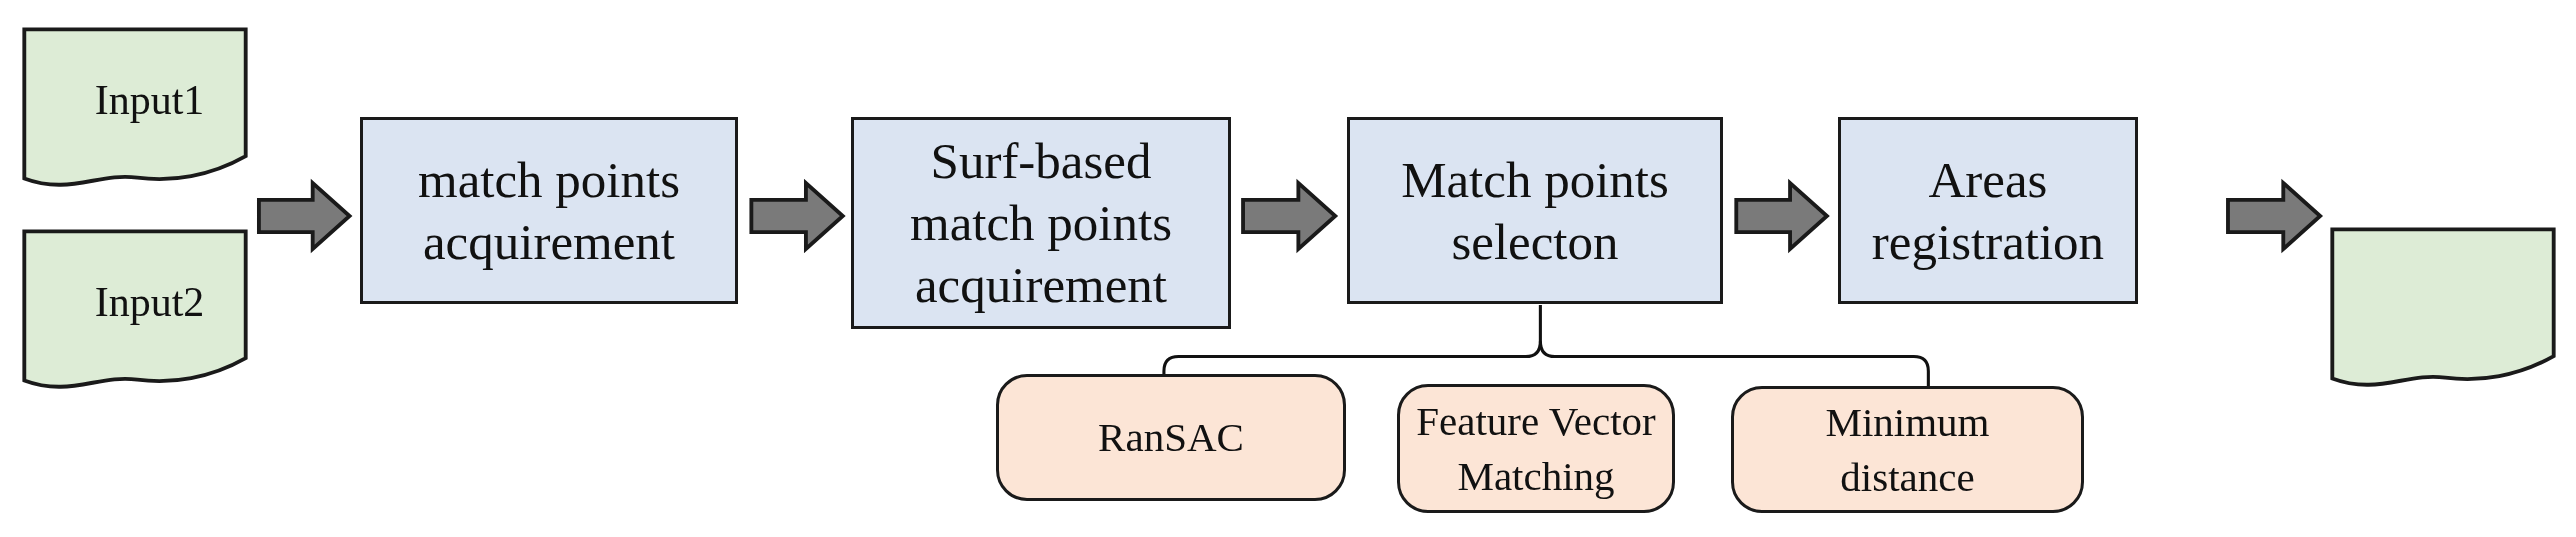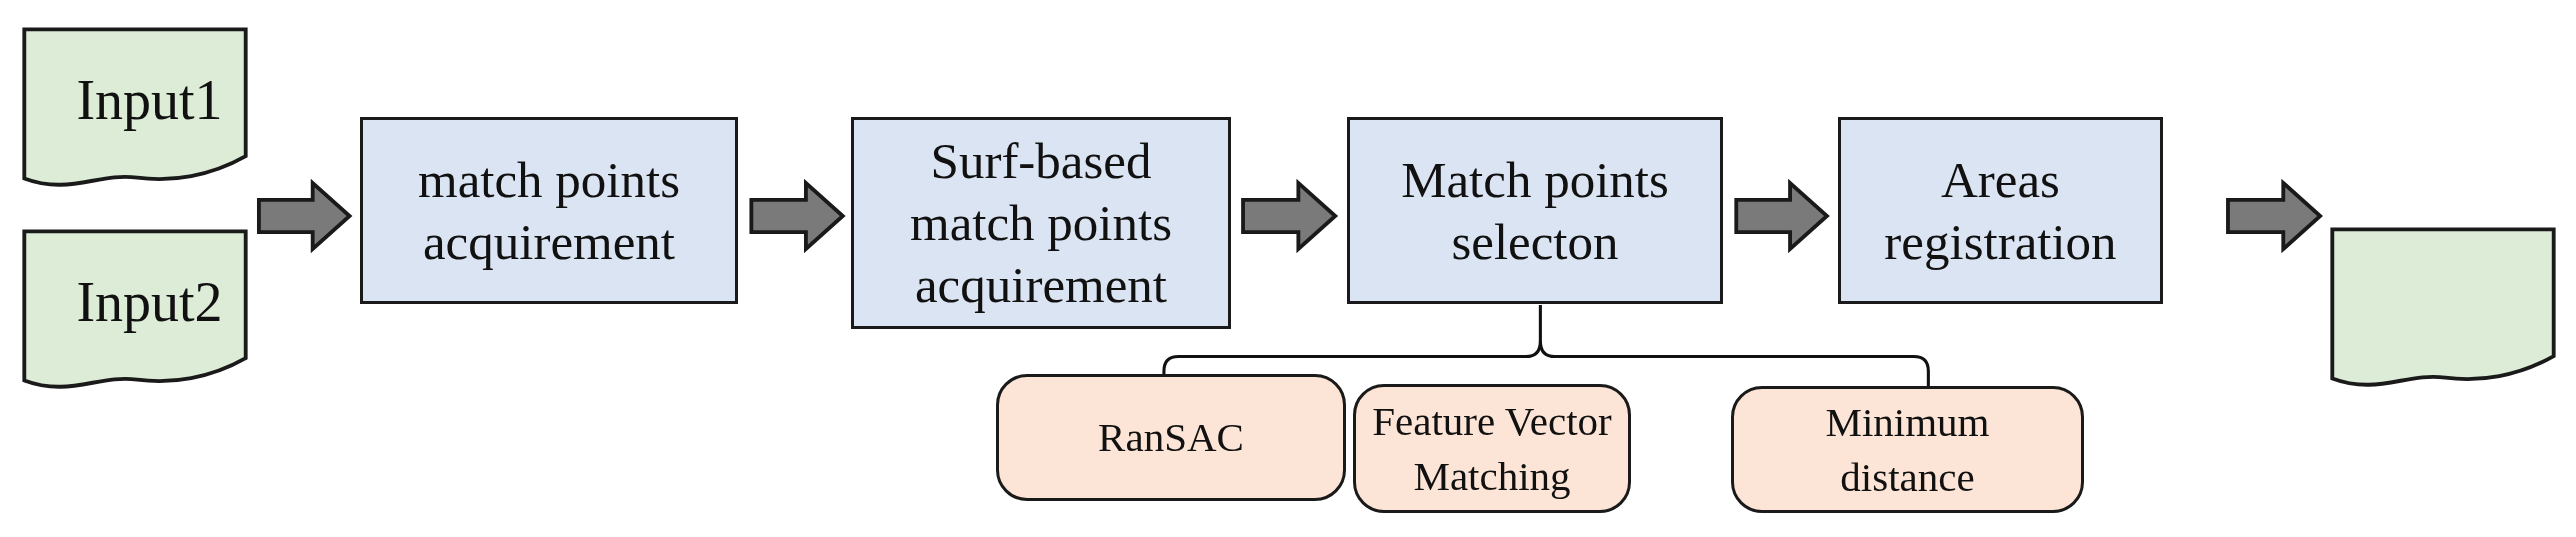--- a/index.html
+++ b/index.html
@@ -12,21 +12,21 @@
     overflow:hidden;
   }
   .layer{position:absolute;left:0;top:0;width:2576px;height:538px;pointer-events:none;}
   .node{position:absolute;box-sizing:border-box;}
   
   .doc{width:226px;height:173px;}
   .doc svg{position:absolute;left:0;top:0;width:226px;height:173px;}
   .doc-label{
     position:absolute;left:0;top:37px;width:256px;height:71px;
     display:flex;align-items:center;justify-content:center;
-    font-size:56px;line-height:1;white-space:nowrap;
+    font-size:42px;line-height:1;white-space:nowrap;
   }
   
   .process{
     background:#dbe4f2;border:3.1px solid #1a1a1a;
     display:flex;flex-direction:column;align-items:center;justify-content:center;
     text-align:center;font-size:51px;
   }
   .process .pline{line-height:62px;white-space:nowrap;}
   
   .method{
@@ -78,30 +78,30 @@
     <div class="pline">Surf-based</div>
     <div class="pline">match points</div>
     <div class="pline">acquirement</div>
   </div>
 
   <div class="node process" style="left:1347px;top:117px;width:376px;height:187px">
     <div class="pline">Match points</div>
     <div class="pline">selecton</div>
   </div>
 
-  <div class="node process" style="left:1838px;top:117px;width:325px;height:187px">
+  <div class="node process" style="left:1838px;top:117px;width:300px;height:187px">
     <div class="pline">Areas</div>
     <div class="pline">registration</div>
   </div>
 
   <div class="node method" style="left:996px;top:374px;width:350px;height:127px">
     <div class="mline">RanSAC</div>
   </div>
 
-  <div class="node method" style="left:1353px;top:384px;width:278px;height:129px">
+  <div class="node method" style="left:1397px;top:384px;width:278px;height:129px">
     <div class="mline">Feature Vector</div>
     <div class="mline">Matching</div>
   </div>
 
   <div class="node method" style="left:1731px;top:386px;width:353px;height:127px">
     <div class="mline">Minimum</div>
     <div class="mline">distance</div>
   </div>
 
 

